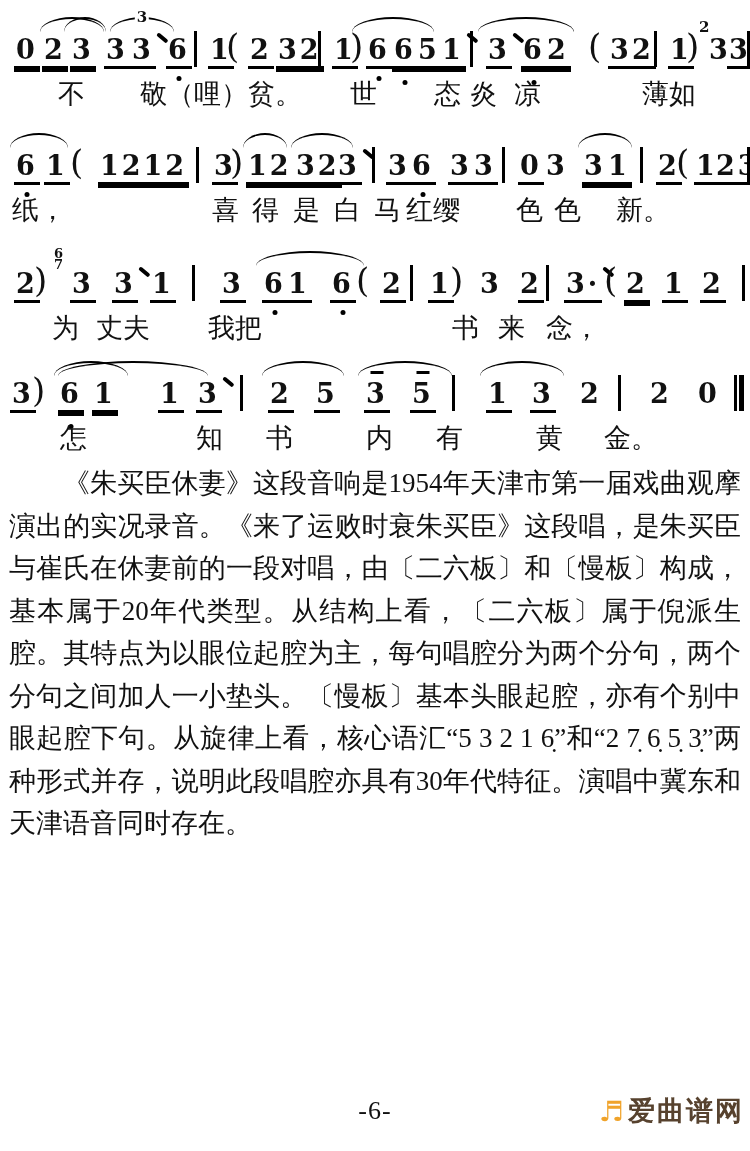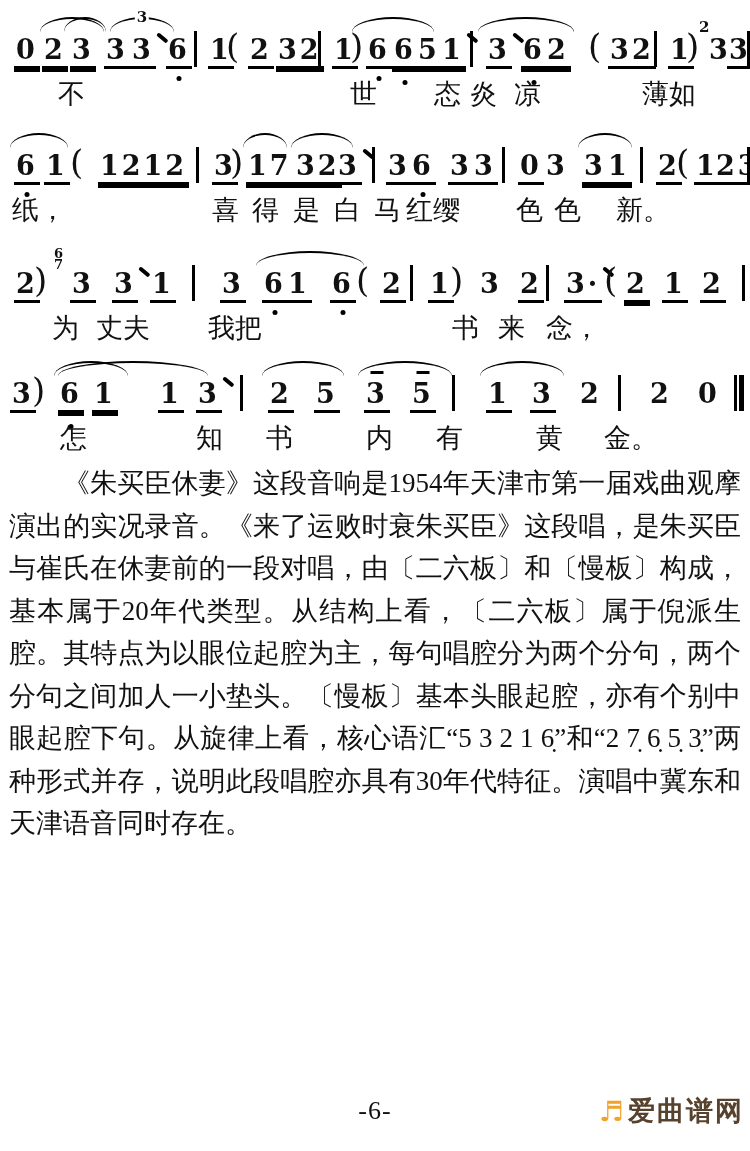--- a/index.html
+++ b/index.html
@@ -118,39 +118,40 @@
       <div class="note u1" style="left: 608px;"><span class="digits">3</span></div>
       <div class="note u1" style="left: 630px;"><span class="digits">2</span></div>
       <div class="bar" style="left: 654px;"></div>
       <div class="note u1" style="left: 668px;"><span class="digits">1</span></div>
       <div class="paren" style="left: 686px;">)</div>
       <div class="grace" style="left: 699px;">2</div>
       <div class="note u0" style="left: 707px;"><span class="digits">3</span></div>
       <div class="note u1" style="left: 727px;"><span class="digits">3</span></div>
       <div class="bar" style="left: 747px;"></div>
       <div class="lyric" style="left: 58px;">不</div>
+      <div class="lyric" style="left: 140px;">敬（哩）贫。</div>
       <div class="lyric" style="left: 350px;">世</div>
       <div class="lyric" style="left: 434px;">态</div>
       <div class="lyric" style="left: 470px;">炎</div>
       <div class="lyric" style="left: 514px;">凉</div>
       <div class="lyric" style="left: 642px;">薄如</div>
     </div>
     <div class="system" style="top: 130px;">
       <div class="arc" style="left: 10px; width: 58px;"></div>
       <div class="arc" style="left: 243px; width: 44px;"></div>
       <div class="arc" style="left: 291px; width: 62px;"></div>
       <div class="arc" style="left: 578px; width: 54px;"></div>
       <div class="note u1" style="left: 14px;"><span class="digits">6</span><span class="dot-below"></span></div>
       <div class="note u1" style="left: 44px;"><span class="digits">1</span></div>
       <div class="paren" style="left: 70px;">(</div>
       <div class="note u2" style="left: 98px;"><span class="digits">1212</span></div>
       <div class="bar" style="left: 196px;"></div>
       <div class="note u1" style="left: 212px;"><span class="digits">3</span></div>
       <div class="paren" style="left: 230px;">)</div>
-      <div class="note u2" style="left: 246px;"><span class="digits">17</span></div>
+      <div class="note u2" style="left: 246px;"><span class="digits">12</span></div>
       <div class="note u2" style="left: 294px;"><span class="digits">32</span></div>
       <div class="note u1" style="left: 336px;"><span class="digits">3</span><span class="slide"></span></div>
       <div class="bar" style="left: 372px;"></div>
       <div class="note u1" style="left: 386px;"><span class="digits">3</span></div>
       <div class="note u1" style="left: 410px;"><span class="digits">6</span><span class="dot-below"></span></div>
       <div class="note u1" style="left: 448px;"><span class="digits">3</span></div>
       <div class="note u1" style="left: 472px;"><span class="digits">3</span></div>
       <div class="bar" style="left: 502px;"></div>
       <div class="note u1" style="left: 518px;"><span class="digits">0</span></div>
       <div class="note u0" style="left: 544px;"><span class="digits">3</span></div>

